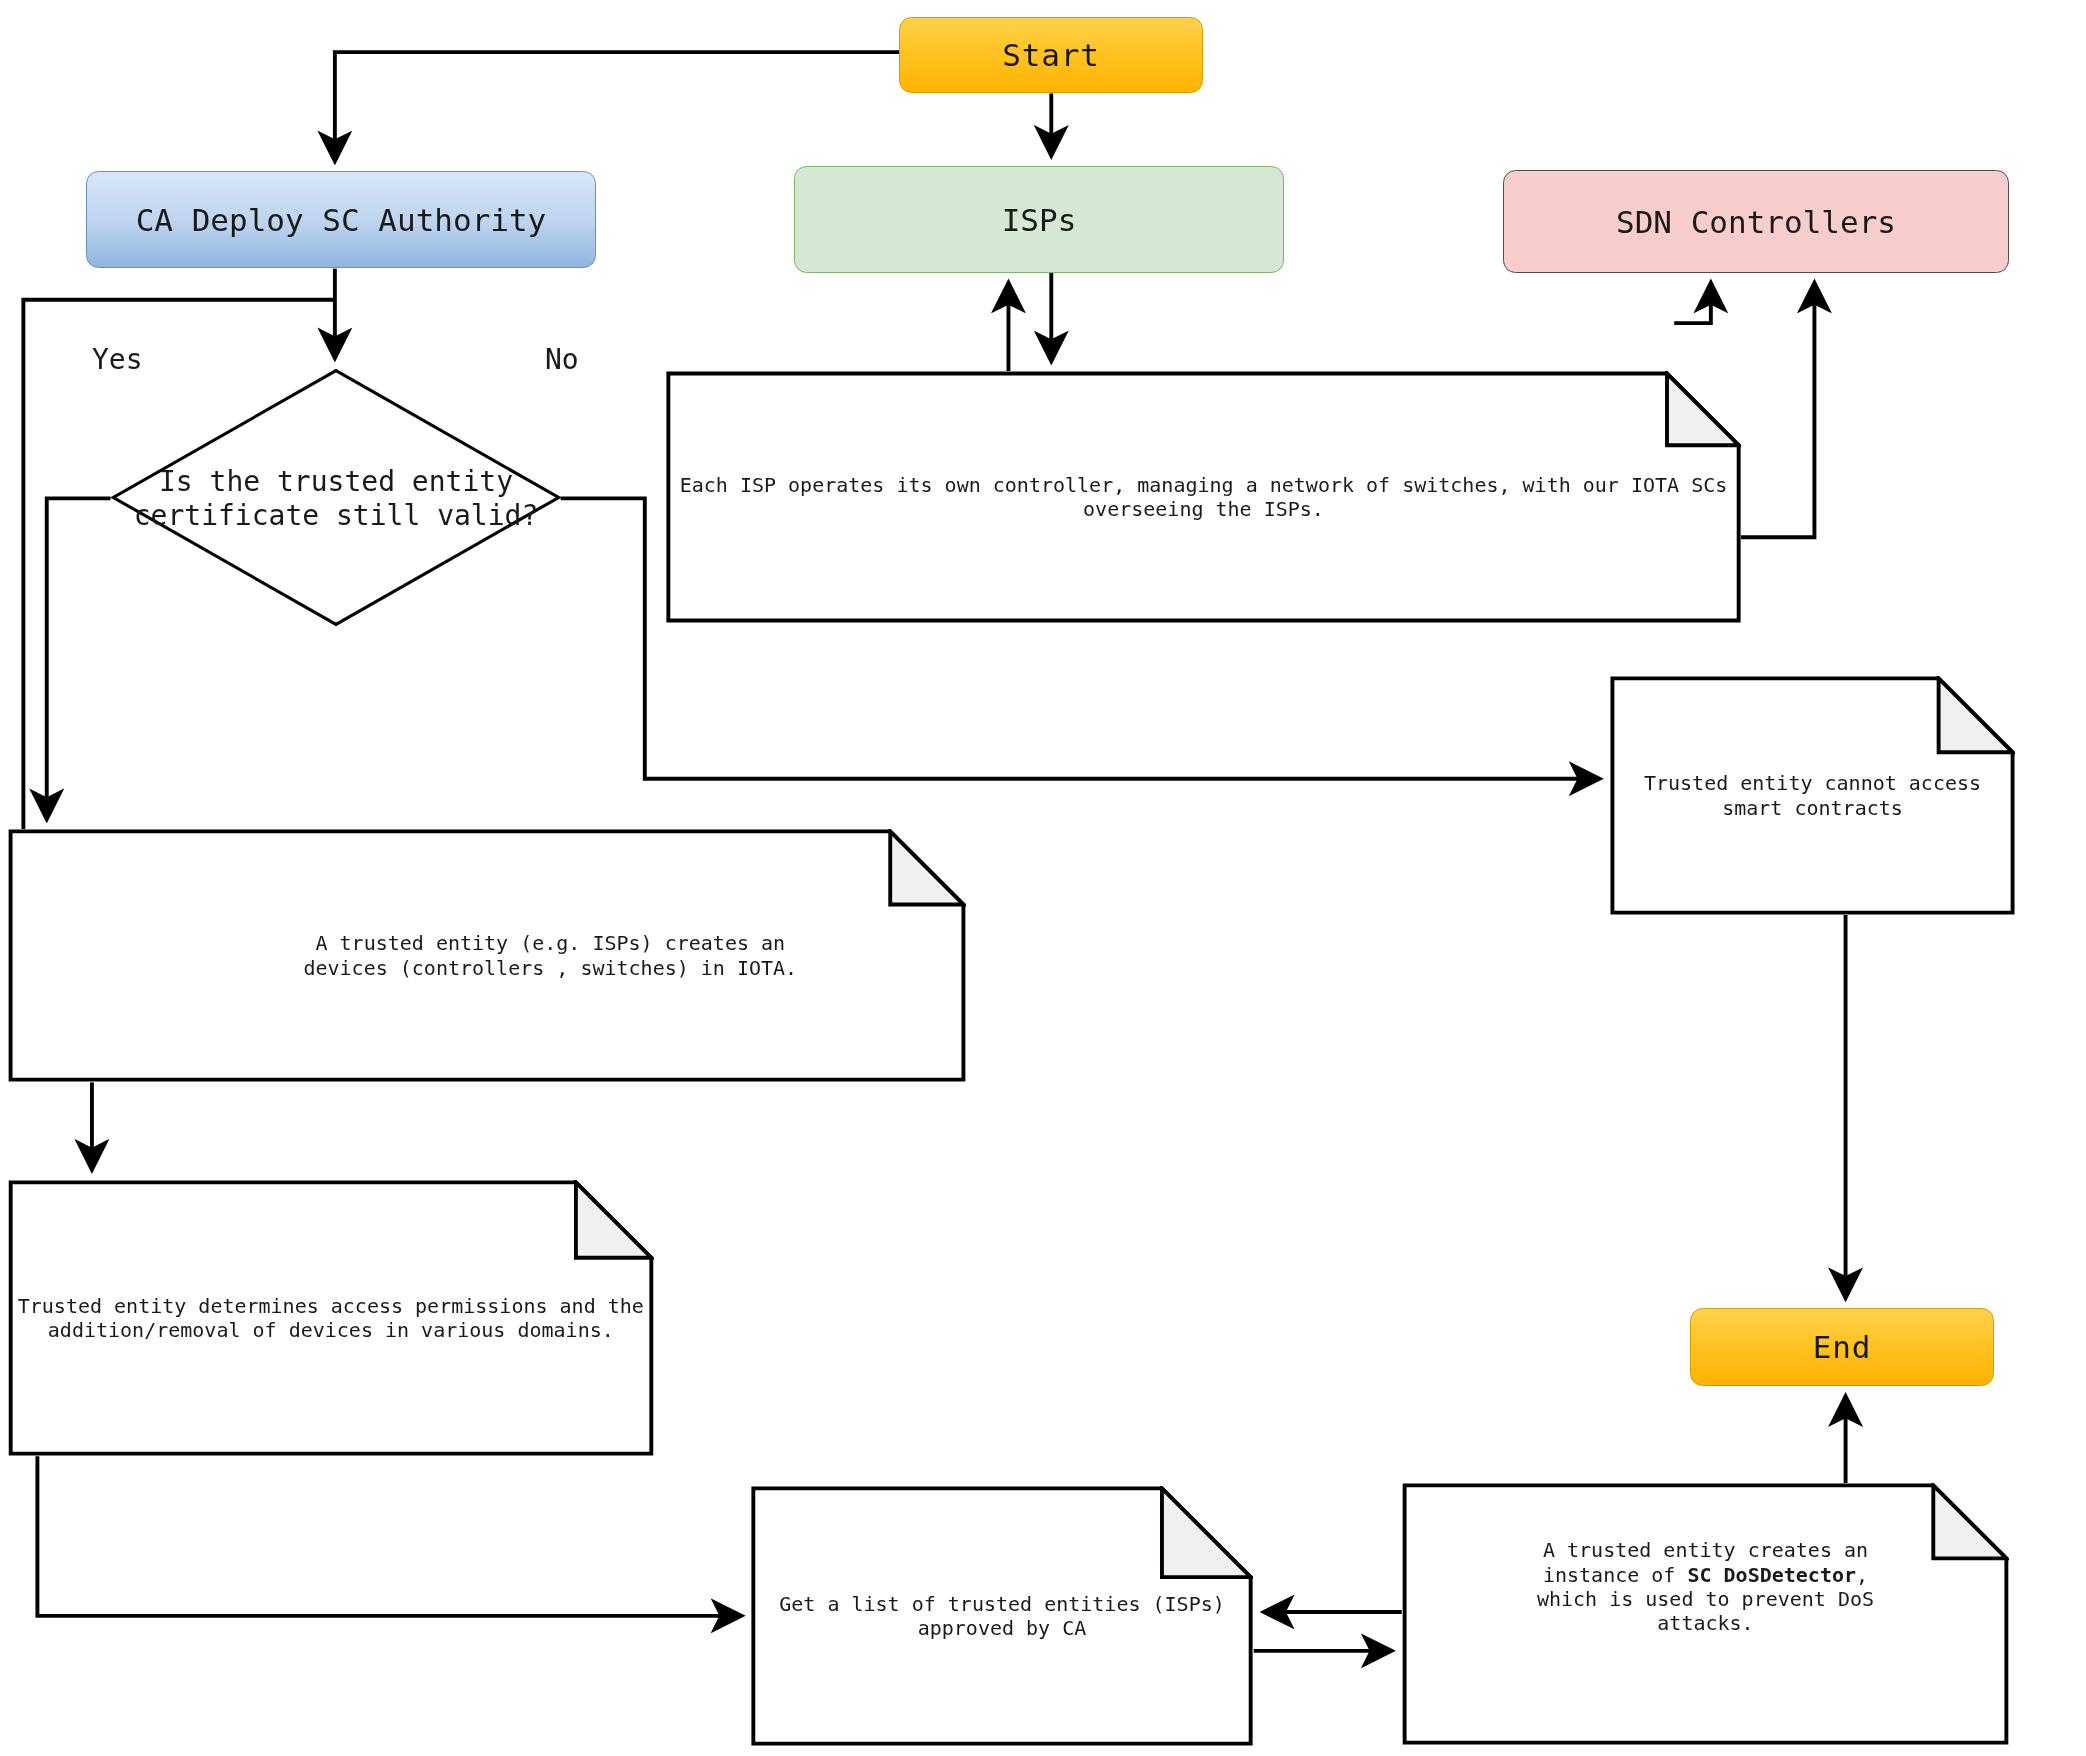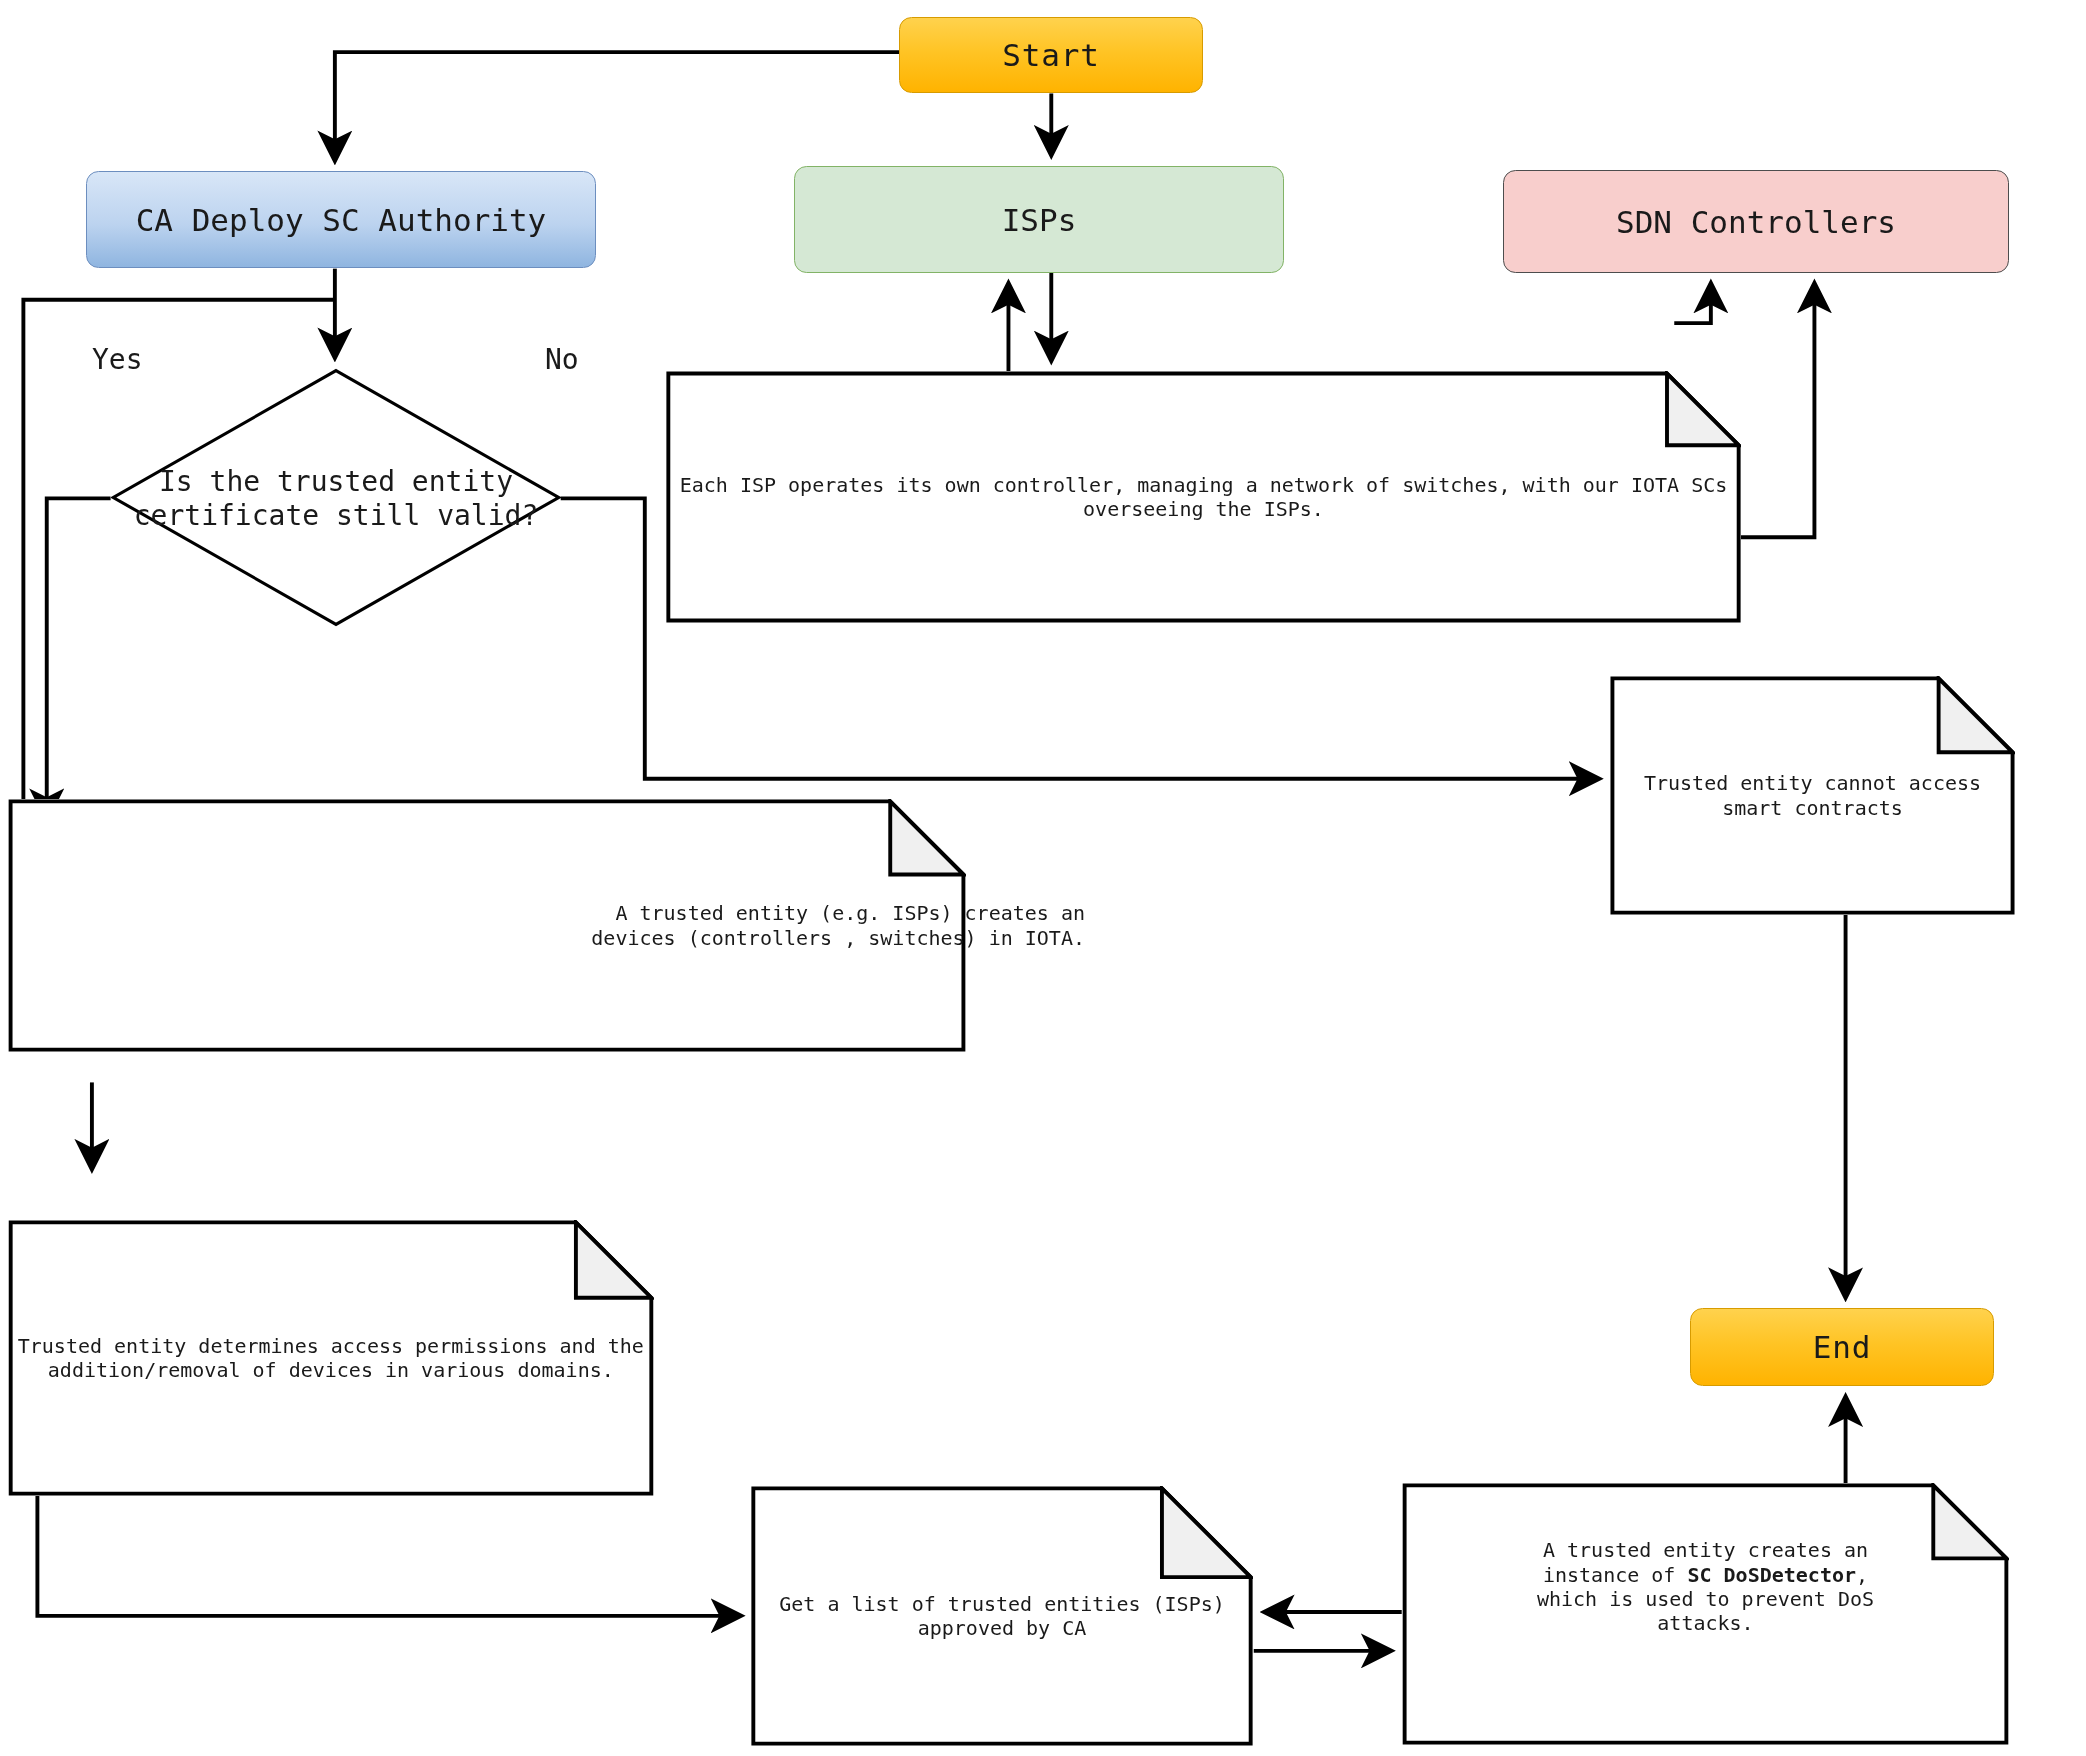--- a/index.html
+++ b/index.html
@@ -116,32 +116,32 @@
   </div>
 
   <div class="node note" style="left:1610px;top:676px;width:405px;height:239px;">
     <svg style="position:absolute;left:0;top:0;" width="405" height="239" viewBox="0 0 520 307">
       <path d="M3,3 H422 L517,98 V304 H3 Z" fill="#ffffff" stroke="#000000" stroke-width="5"></path>
       <path d="M422,3 L517,98 H422 Z" fill="#f0f0f0" stroke="#000000" stroke-width="5"></path>
     </svg>
     <div class="inner">Trusted entity cannot access smart contracts</div>
   </div>
 
-  <div class="node note" style="left:7.8px;top:799px;width:1085px;height:253px;text-align:right;">
+  <div class="node note" style="left:7.8px;top:829px;width:1085px;height:253px;">
     <svg style="position:absolute;left:0;top:0;" width="958" height="253" viewBox="0 0 1230 325">
       <path d="M3,3 H1133 L1227,97 V322 H3 Z" fill="#ffffff" stroke="#000000" stroke-width="5"></path>
       <path d="M1133,3 L1227,97 H1133 Z" fill="#f0f0f0" stroke="#000000" stroke-width="5"></path>
     </svg>
     <div class="inner">
       <div>A trusted entity (e.g. ISPs) creates an</div>
       <div>devices (controllers , switches) in IOTA.</div>
     </div>
   </div>
 
-  <div class="node note" style="left:7.8px;top:1220px;width:646px;height:276px;">
+  <div class="node note" style="left:7.8px;top:1180px;width:646px;height:276px;">
     <svg style="position:absolute;left:0;top:0;" width="646" height="276" viewBox="0 0 830 355">
       <path d="M3,3 H730 L827,100 V352 H3 Z" fill="#ffffff" stroke="#000000" stroke-width="5"></path>
       <path d="M730,3 L827,100 H730 Z" fill="#f0f0f0" stroke="#000000" stroke-width="5"></path>
     </svg>
     <div class="inner">Trusted entity determines access permissions and the addition/removal of devices in various domains.</div>
   </div>
 
   <div class="node note" style="left:751px;top:1486px;width:502px;height:260px;">
     <svg style="position:absolute;left:0;top:0;" width="502" height="260" viewBox="0 0 645 334">
       <path d="M3,3 H528 L642,117 V331 H3 Z" fill="#ffffff" stroke="#000000" stroke-width="5"></path>

